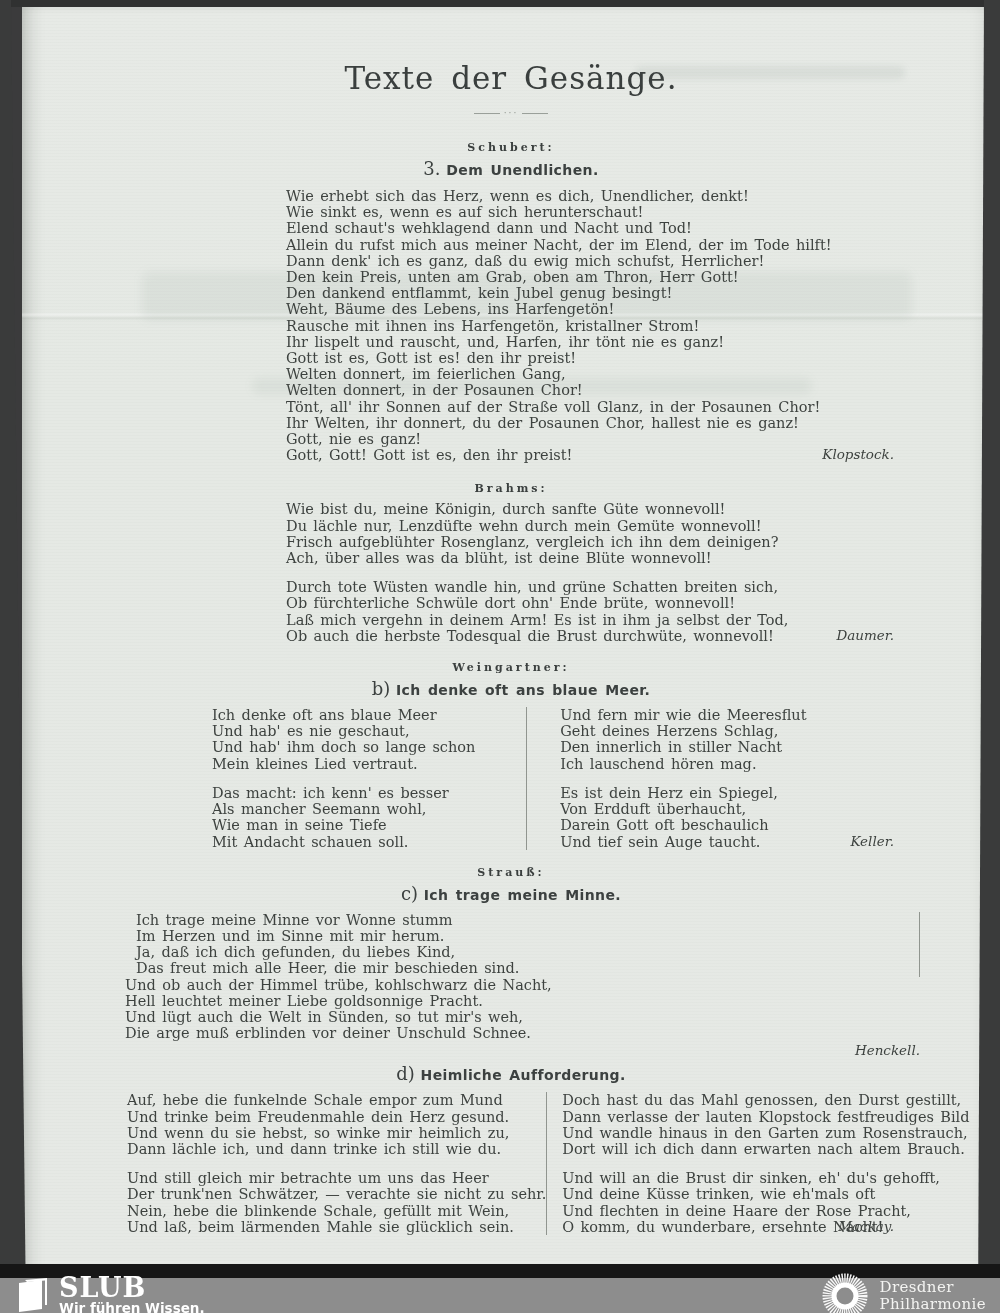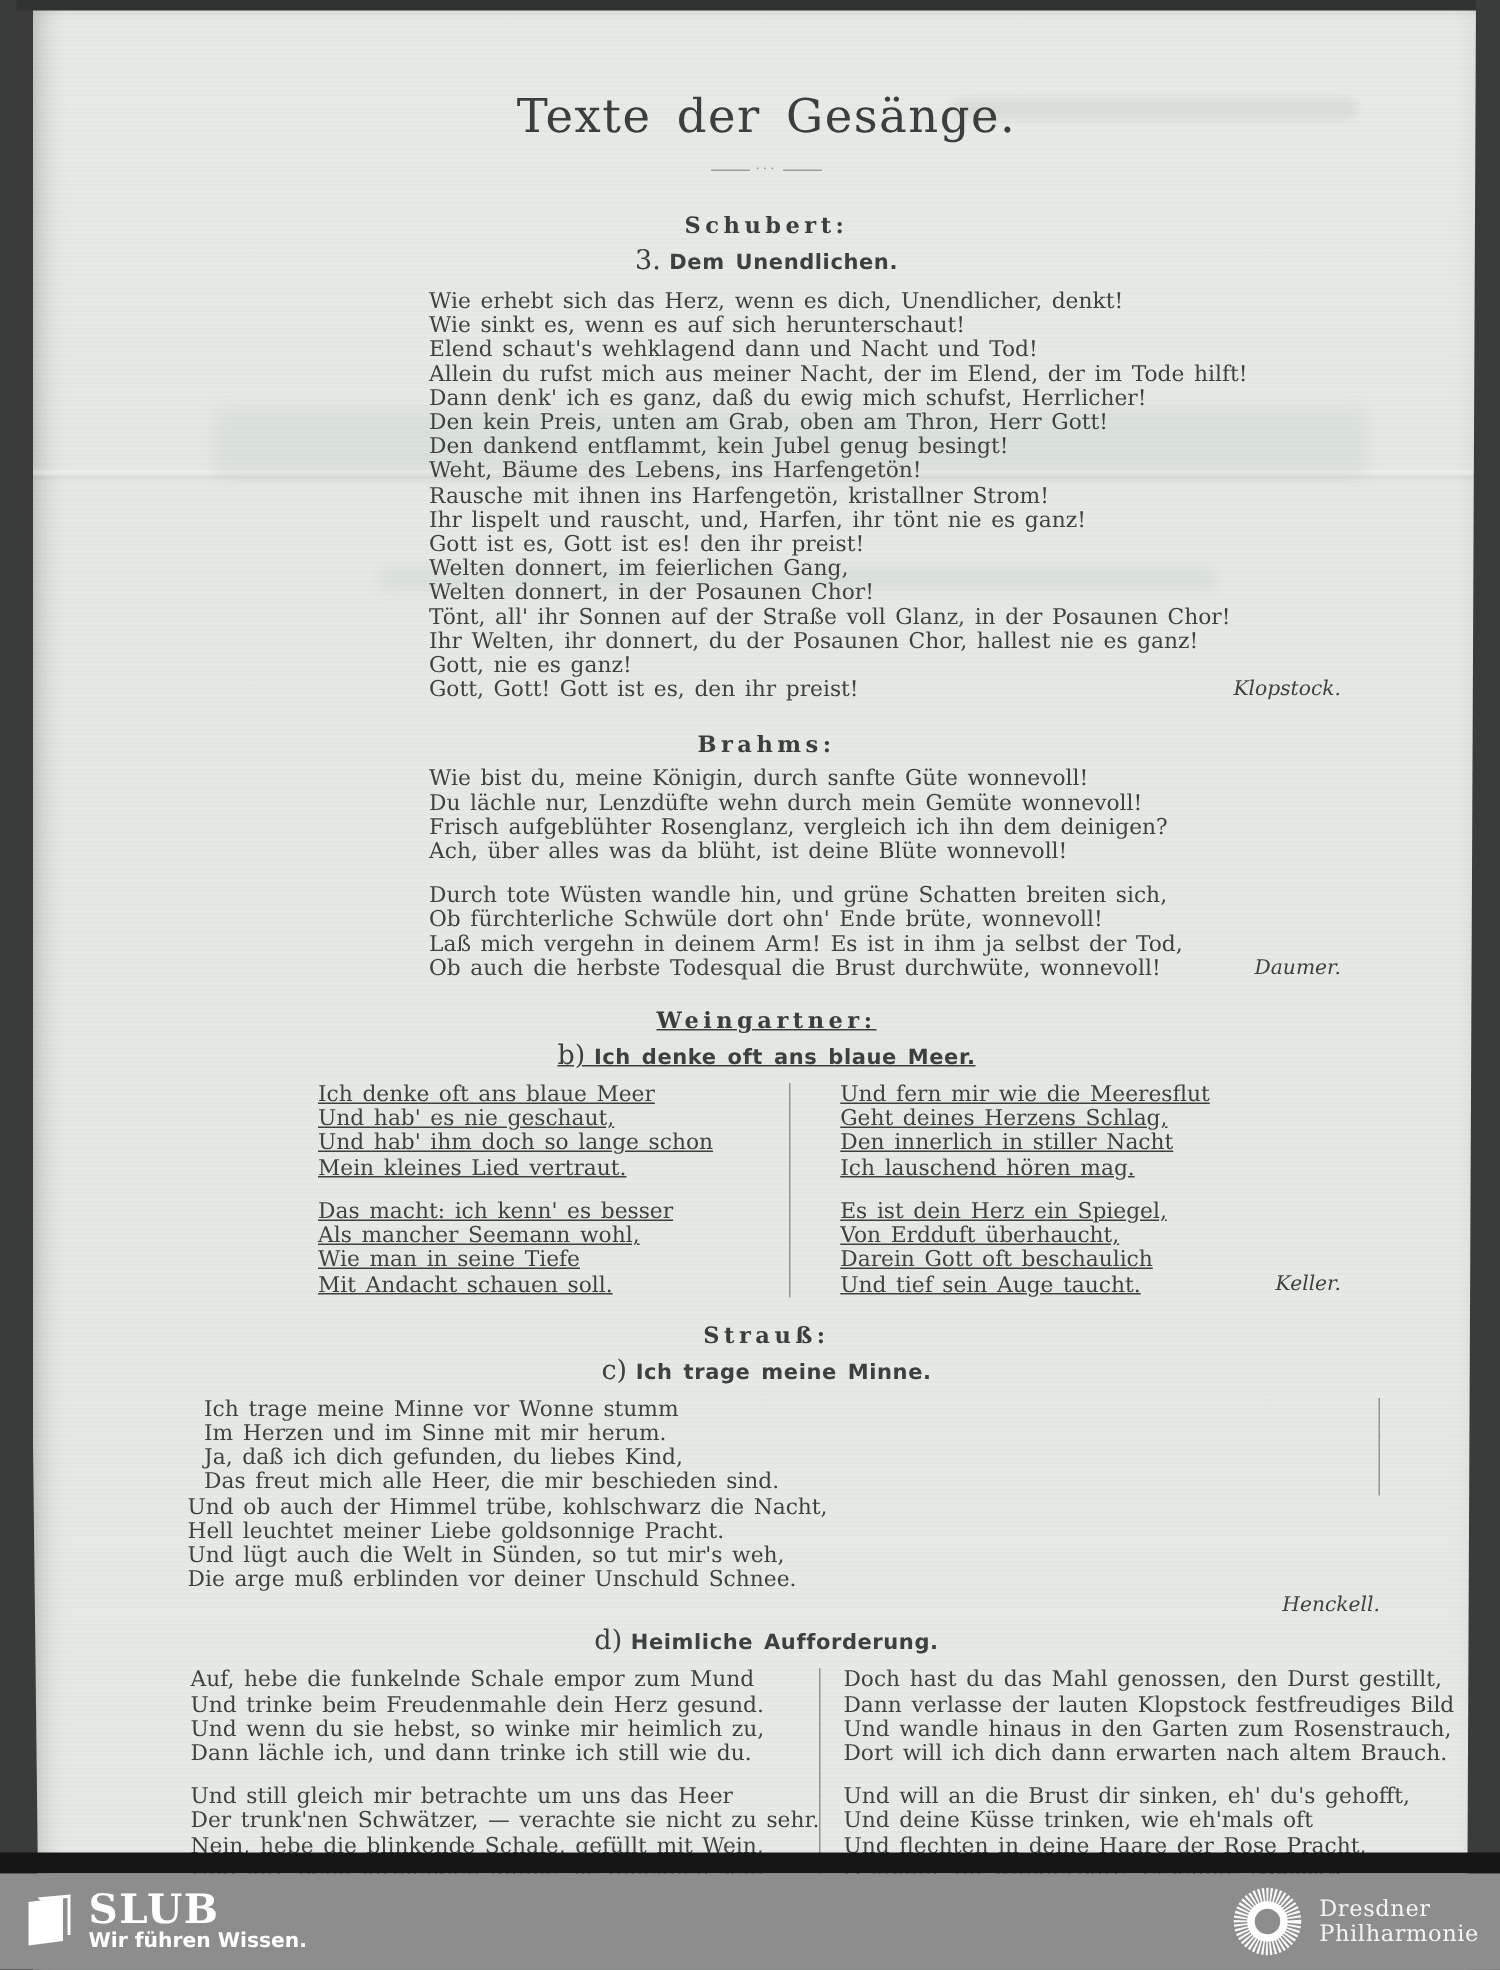--- a/index.html
+++ b/index.html
@@ -49,21 +49,21 @@
     font-size:31px; font-weight:400; letter-spacing:1px;
     word-spacing:6px; color:#3a3f3e;
   }
   .ornament{ display:flex; align-items:center; justify-content:center; margin-top:13px; height:8px; }
   .ornament .bar{ width:26px; height:1px; background:#9aa09a; }
   .ornament .dots{ font-size:9px; color:#8d938d; letter-spacing:2px; line-height:6px; padding:0 4px; }
 
   .composer{
     margin:0; text-align:center;
     font-family:"DejaVu Serif","Liberation Serif",serif;
-    font-weight:bold; font-size:15px; letter-spacing:3px; color:#3a3f3e;
+    font-weight:bold; font-size:11px; letter-spacing:3px; color:#3a3f3e;
   }
   .song-title-row{ text-align:center; margin-top:3px; line-height:24px; }
   .song-number{ font-size:18px; }
   .song-name{
     font-family:"DejaVu Sans","Liberation Sans",sans-serif;
     font-weight:700; font-size:14px; letter-spacing:.4px; word-spacing:2px;
   }
 
   .song-section{ position:relative; }
   .poem-line{
@@ -77,21 +77,21 @@
   .sec-schubert{ margin-top:24px; }
   .sec-schubert .poem{ margin-left:264px; }
   .sec-brahms{ margin-top:19px; }
   .sec-brahms .poem{ margin-left:264px; }
 
   .twocol{ display:flex; margin-top:5px; }
   .col{ box-sizing:border-box; }
   .col-left{ flex:0 0 52%; border-right:1px solid #90958f; }
   .col-right{ flex:1; }
 
-  .sec-weingartner{ margin-top:17px;text-decoration:underline; }
+  .sec-weingartner{ margin-top:17px; }
   .sec-weingartner .twocol{ margin-left:85px; margin-right:85px; }
   .sec-weingartner .col-left{ padding-left:105px; }
   .sec-weingartner .col-right{ padding-left:33px; }
 
   .sec-strauss-minne{ margin-top:16px; }
   .sec-strauss-minne .twocol{ margin-left:88px; margin-right:80px;flex-direction:column; }
   .sec-strauss-minne .col-left{ padding-left:26px; }
   .sec-strauss-minne .col-right{ padding-left:15px; }
 
   .sec-strauss-aufforderung{ margin-top:4px; }
@@ -104,21 +104,21 @@
     font-style:italic; font-size:13.5px; color:#3d423f;
   }
   .attribution-block{
     position:static; text-align:right; padding-right:80px; margin-top:1px;
   }
 
   
   .viewer-footer{ position:absolute; left:0; right:0; bottom:0; z-index:5; }
   .footer-strip{ height:14px; background:#161616; }
   .footer-bar{
-    height:64px; background:#8d8d8d;
+    height:35px; background:#8d8d8d;
     display:flex; align-items:center; justify-content:space-between;
     padding:0 14px 0 16px;
   }
   .brand{ display:flex; align-items:center; }
   .slub-text{ margin-left:9px; color:#fff; }
   .slub-name{
     font-family:"DejaVu Serif","Liberation Serif",serif;
     font-weight:bold; font-size:27px; line-height:26px; letter-spacing:1px;
   }
   .slub-tagline{

